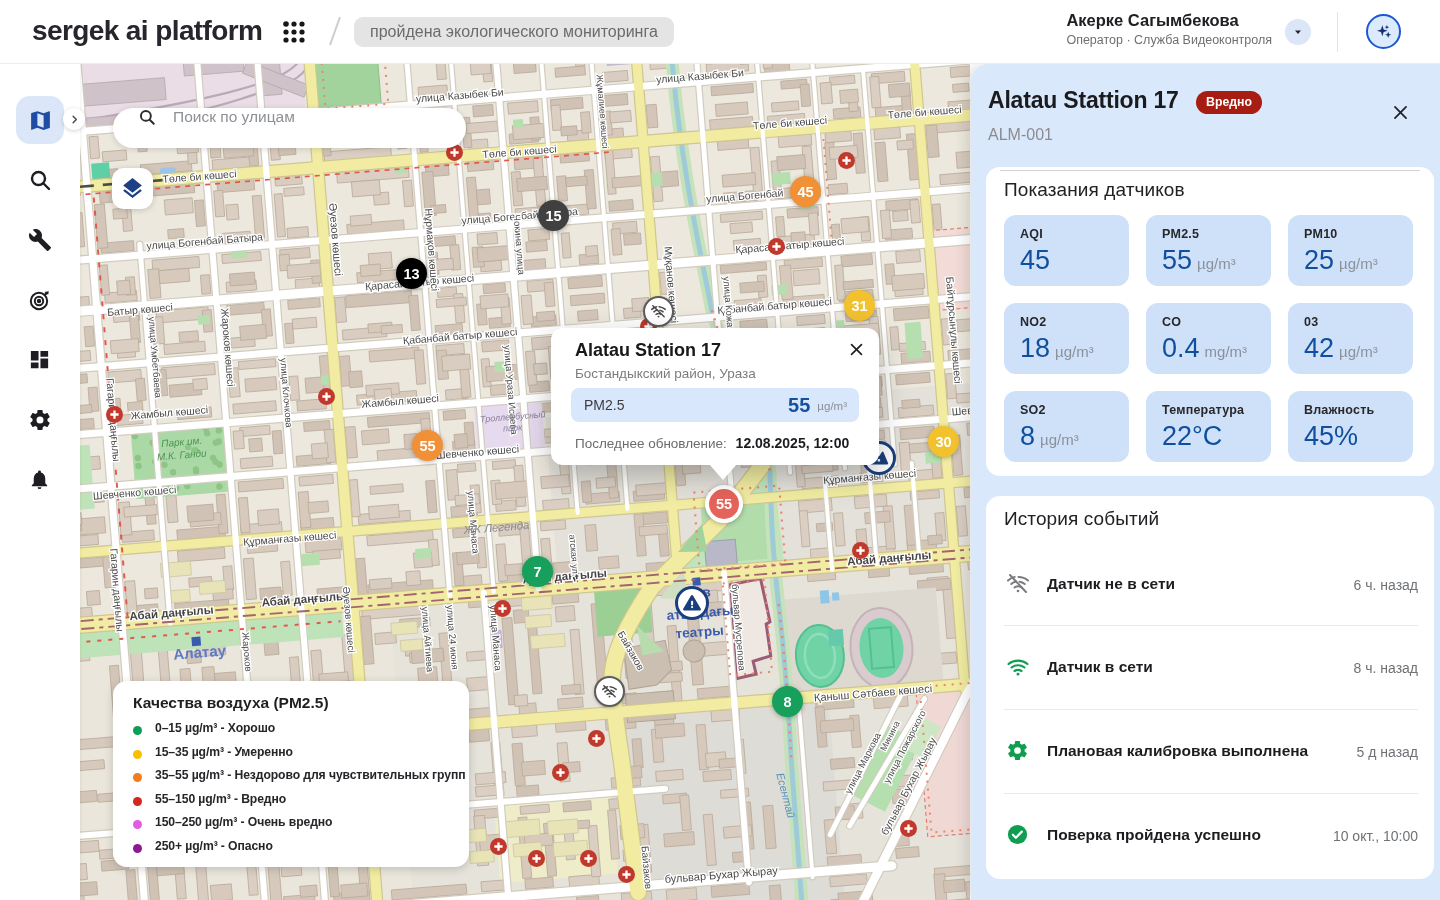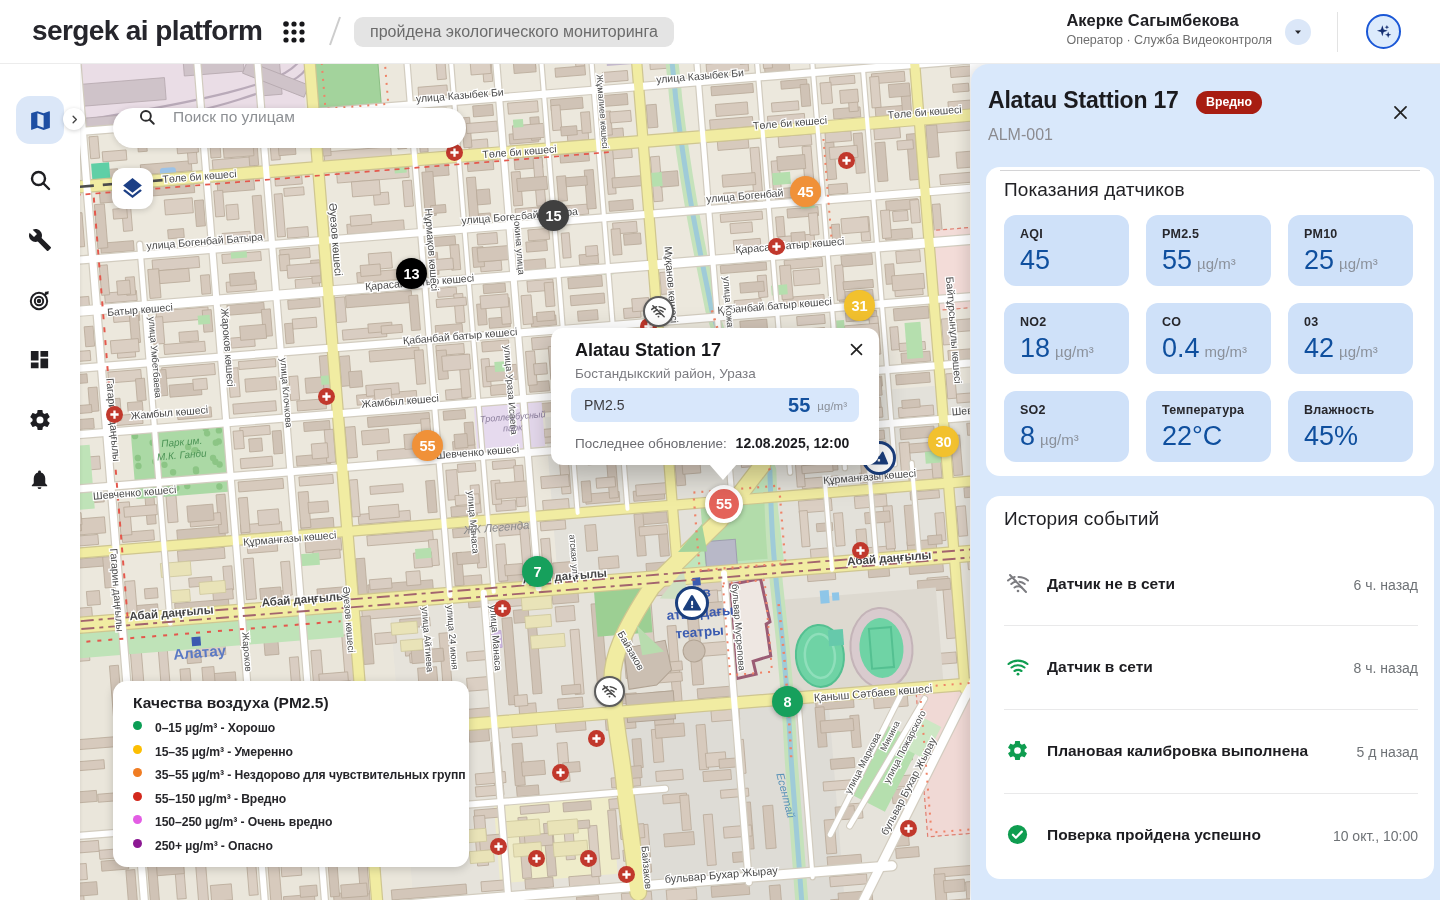--- a/index.html
+++ b/index.html
@@ -28,21 +28,21 @@
 .sens{position:absolute;width:31px;height:31px;border-radius:50%;background:#fff;border:2.2px solid #5c5c5c;z-index:8;display:flex;align-items:center;justify-content:center;box-shadow:0 1px 3px rgba(0,0,0,.25)}
 .btri{position:absolute;width:34px;height:34px;border-radius:50%;background:#fff;border:3.5px solid #1b3f7e;z-index:8;display:flex;align-items:center;justify-content:center}
 
 .search{position:absolute;left:33px;top:44px;width:353px;height:40px;border-radius:20px;background:#fff;box-shadow:0 1px 6px rgba(0,0,0,.15);z-index:20;display:flex;align-items:flex-start}
 .search svg{margin-left:25px}
 .search span{margin-left:17px;font-size:15.5px;color:#8d9094}
 .layers{position:absolute;left:32px;top:104px;width:41px;height:41px;border-radius:12px;background:#fff;box-shadow:0 1px 6px rgba(0,0,0,.18);z-index:20;display:flex;align-items:center;justify-content:center}
 
 .legend{position:absolute;left:33px;top:617px;width:356px;height:186px;border-radius:14px;background:#fff;box-shadow:0 2px 10px rgba(0,0,0,.18);z-index:20;padding:13px 20px}
 .lg-title{font-size:15.5px;font-weight:700;color:#1f1f23}
-.lg-item{display:flex;align-items:flex-start;margin-top:9.5px}
+.lg-item{display:flex;align-items:flex-end;margin-top:9.5px}
 .lg-item .dot{width:9px;height:9px;border-radius:50%;margin-right:13px;flex:0 0 9px}
 .lg-item span{font-size:12.2px;color:#26262a;font-weight:600;white-space:nowrap;letter-spacing:-.1px}
 
 .popup{position:absolute;left:471px;top:264px;width:328px;height:137px;background:#fff;border-radius:12px;box-shadow:0 10px 30px rgba(0,0,0,.25);z-index:25}
 .popup:after{content:"";position:absolute;left:158px;top:136px;border:14px solid transparent;border-top:16px solid #fff;border-bottom:0}
 .pp-title{position:absolute;left:24px;top:12px;font-size:18px;font-weight:700;color:#18181b}
 .pp-x{position:absolute;left:297px;top:13px}
 .pp-sub{position:absolute;left:24px;top:38px;font-size:13.5px;color:#7b7b80}
 .pp-row{position:absolute;left:20px;top:60px;width:288px;height:34px;border-radius:8px;background:#d8e7fb;display:flex;align-items:center}
 .pp-row .k{margin-left:13px;font-size:14px;color:#3c3c40}

